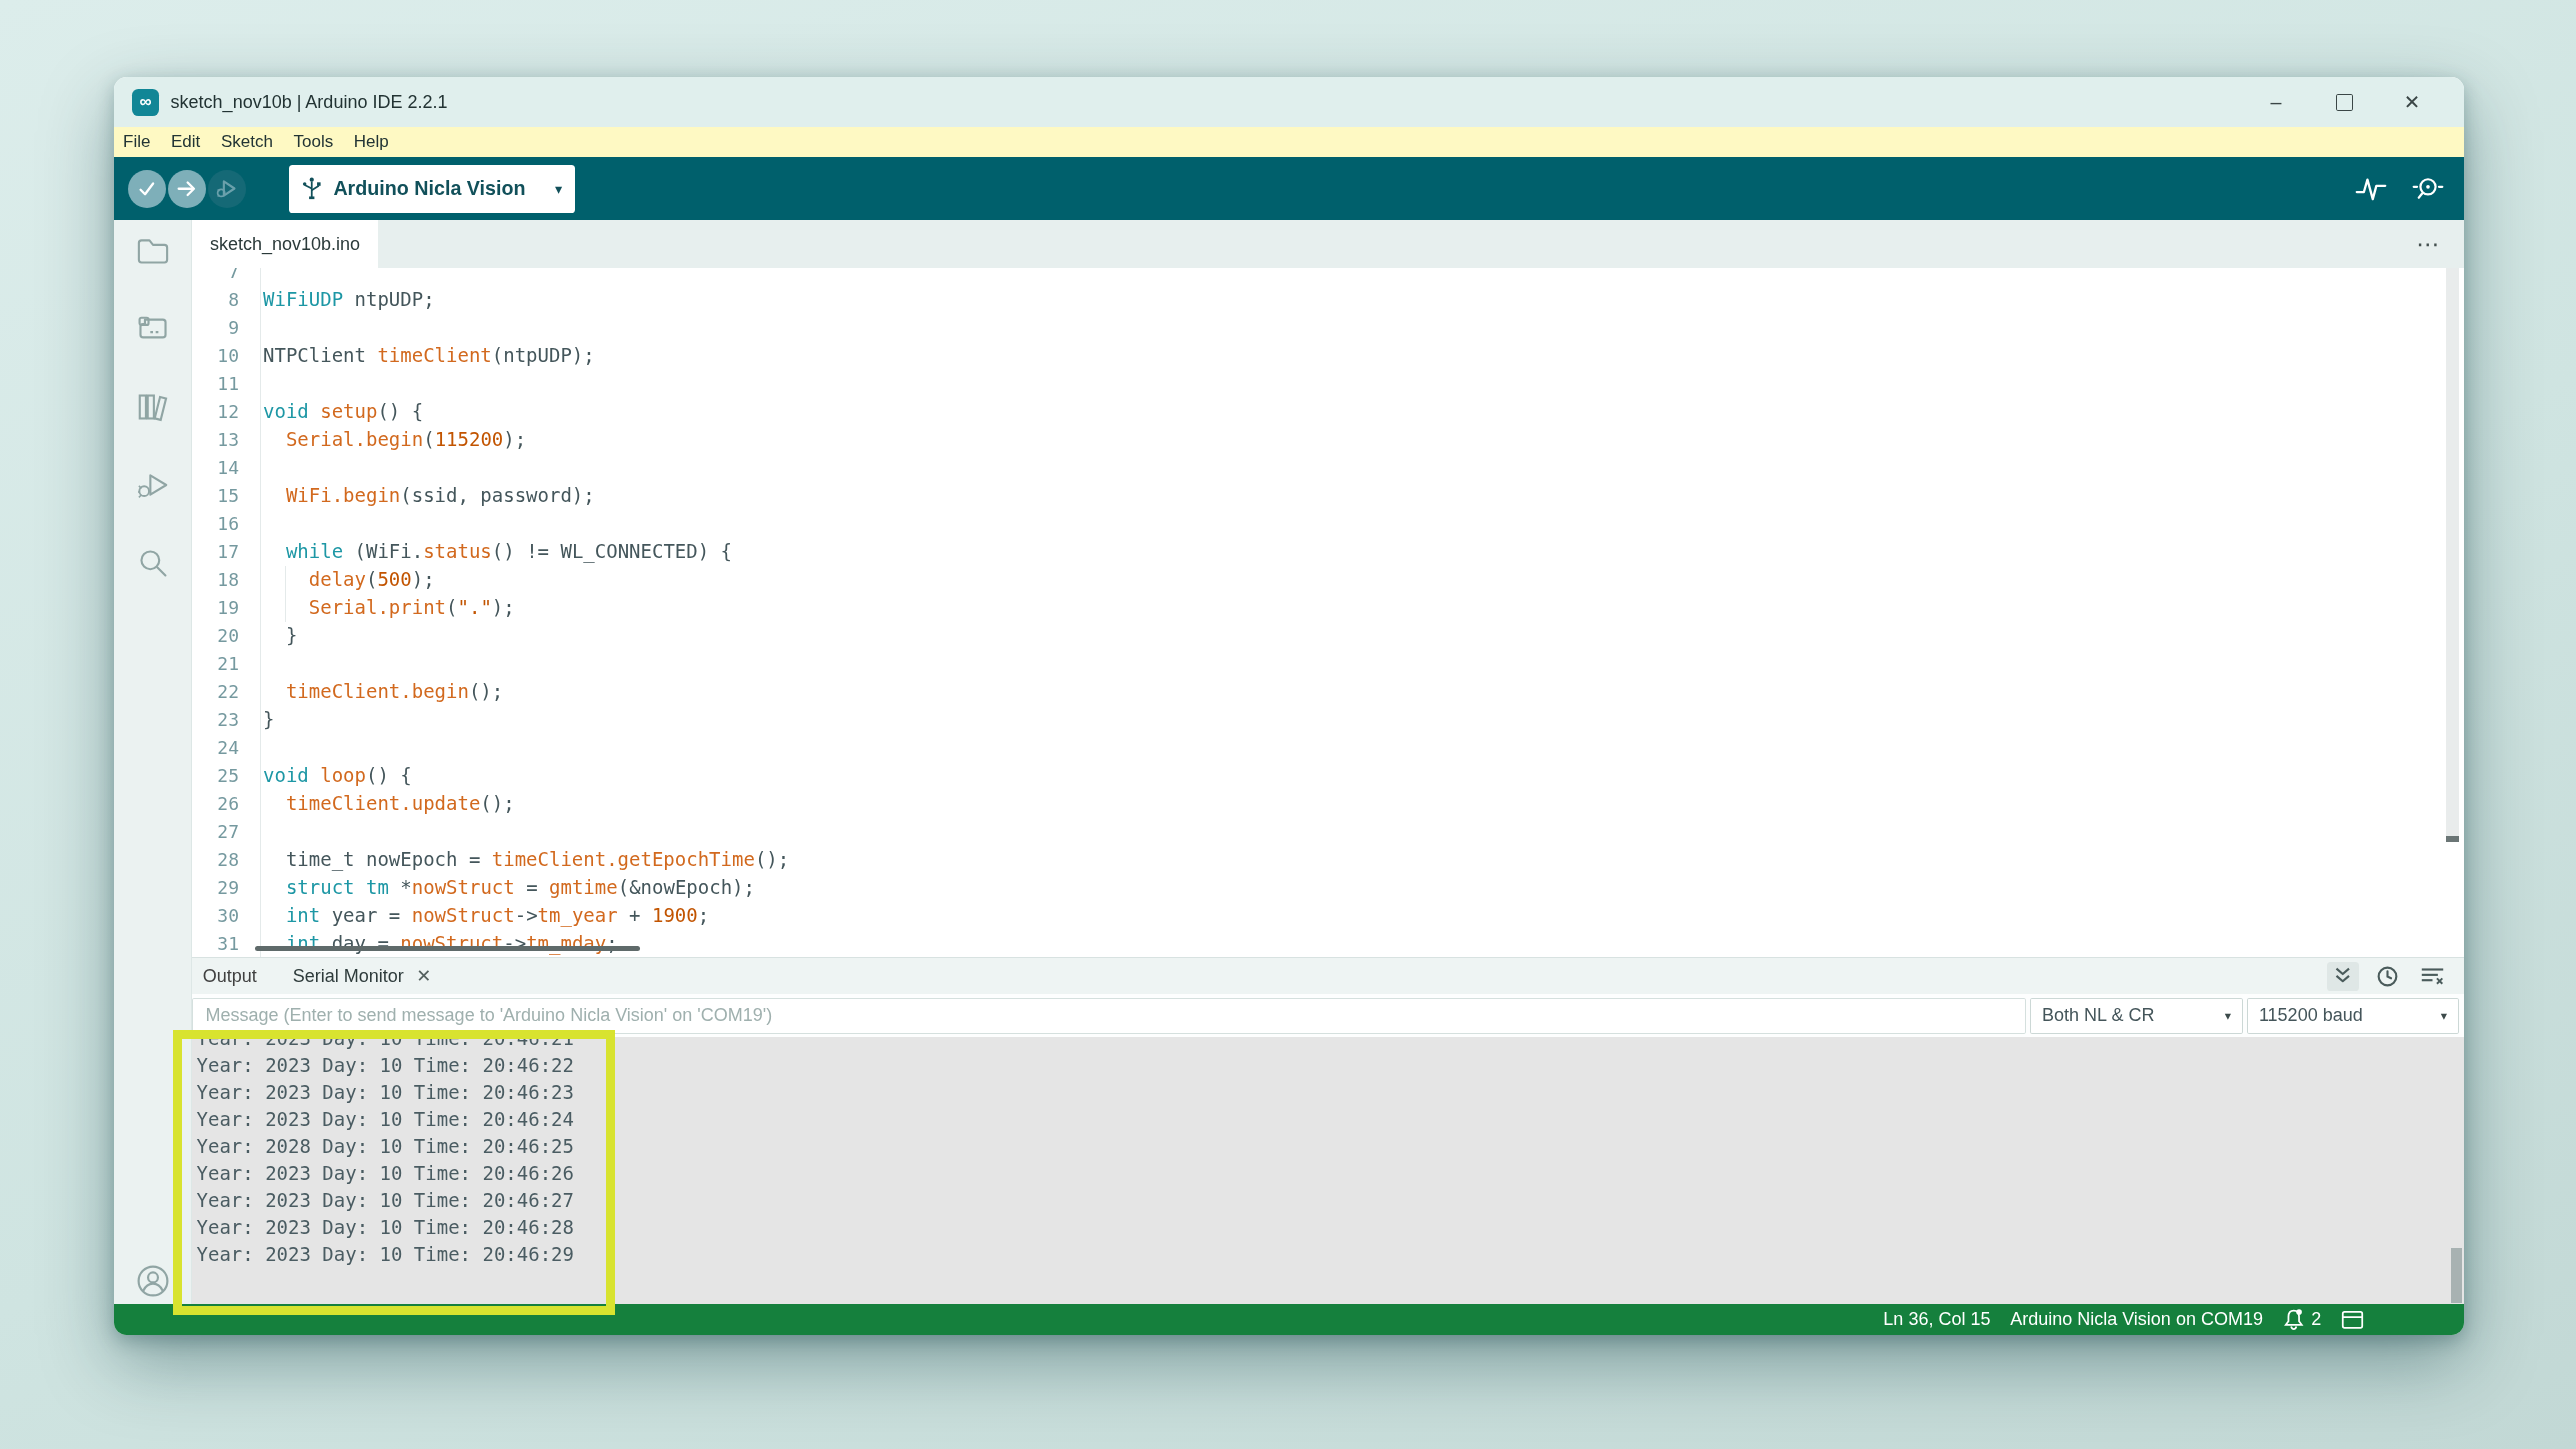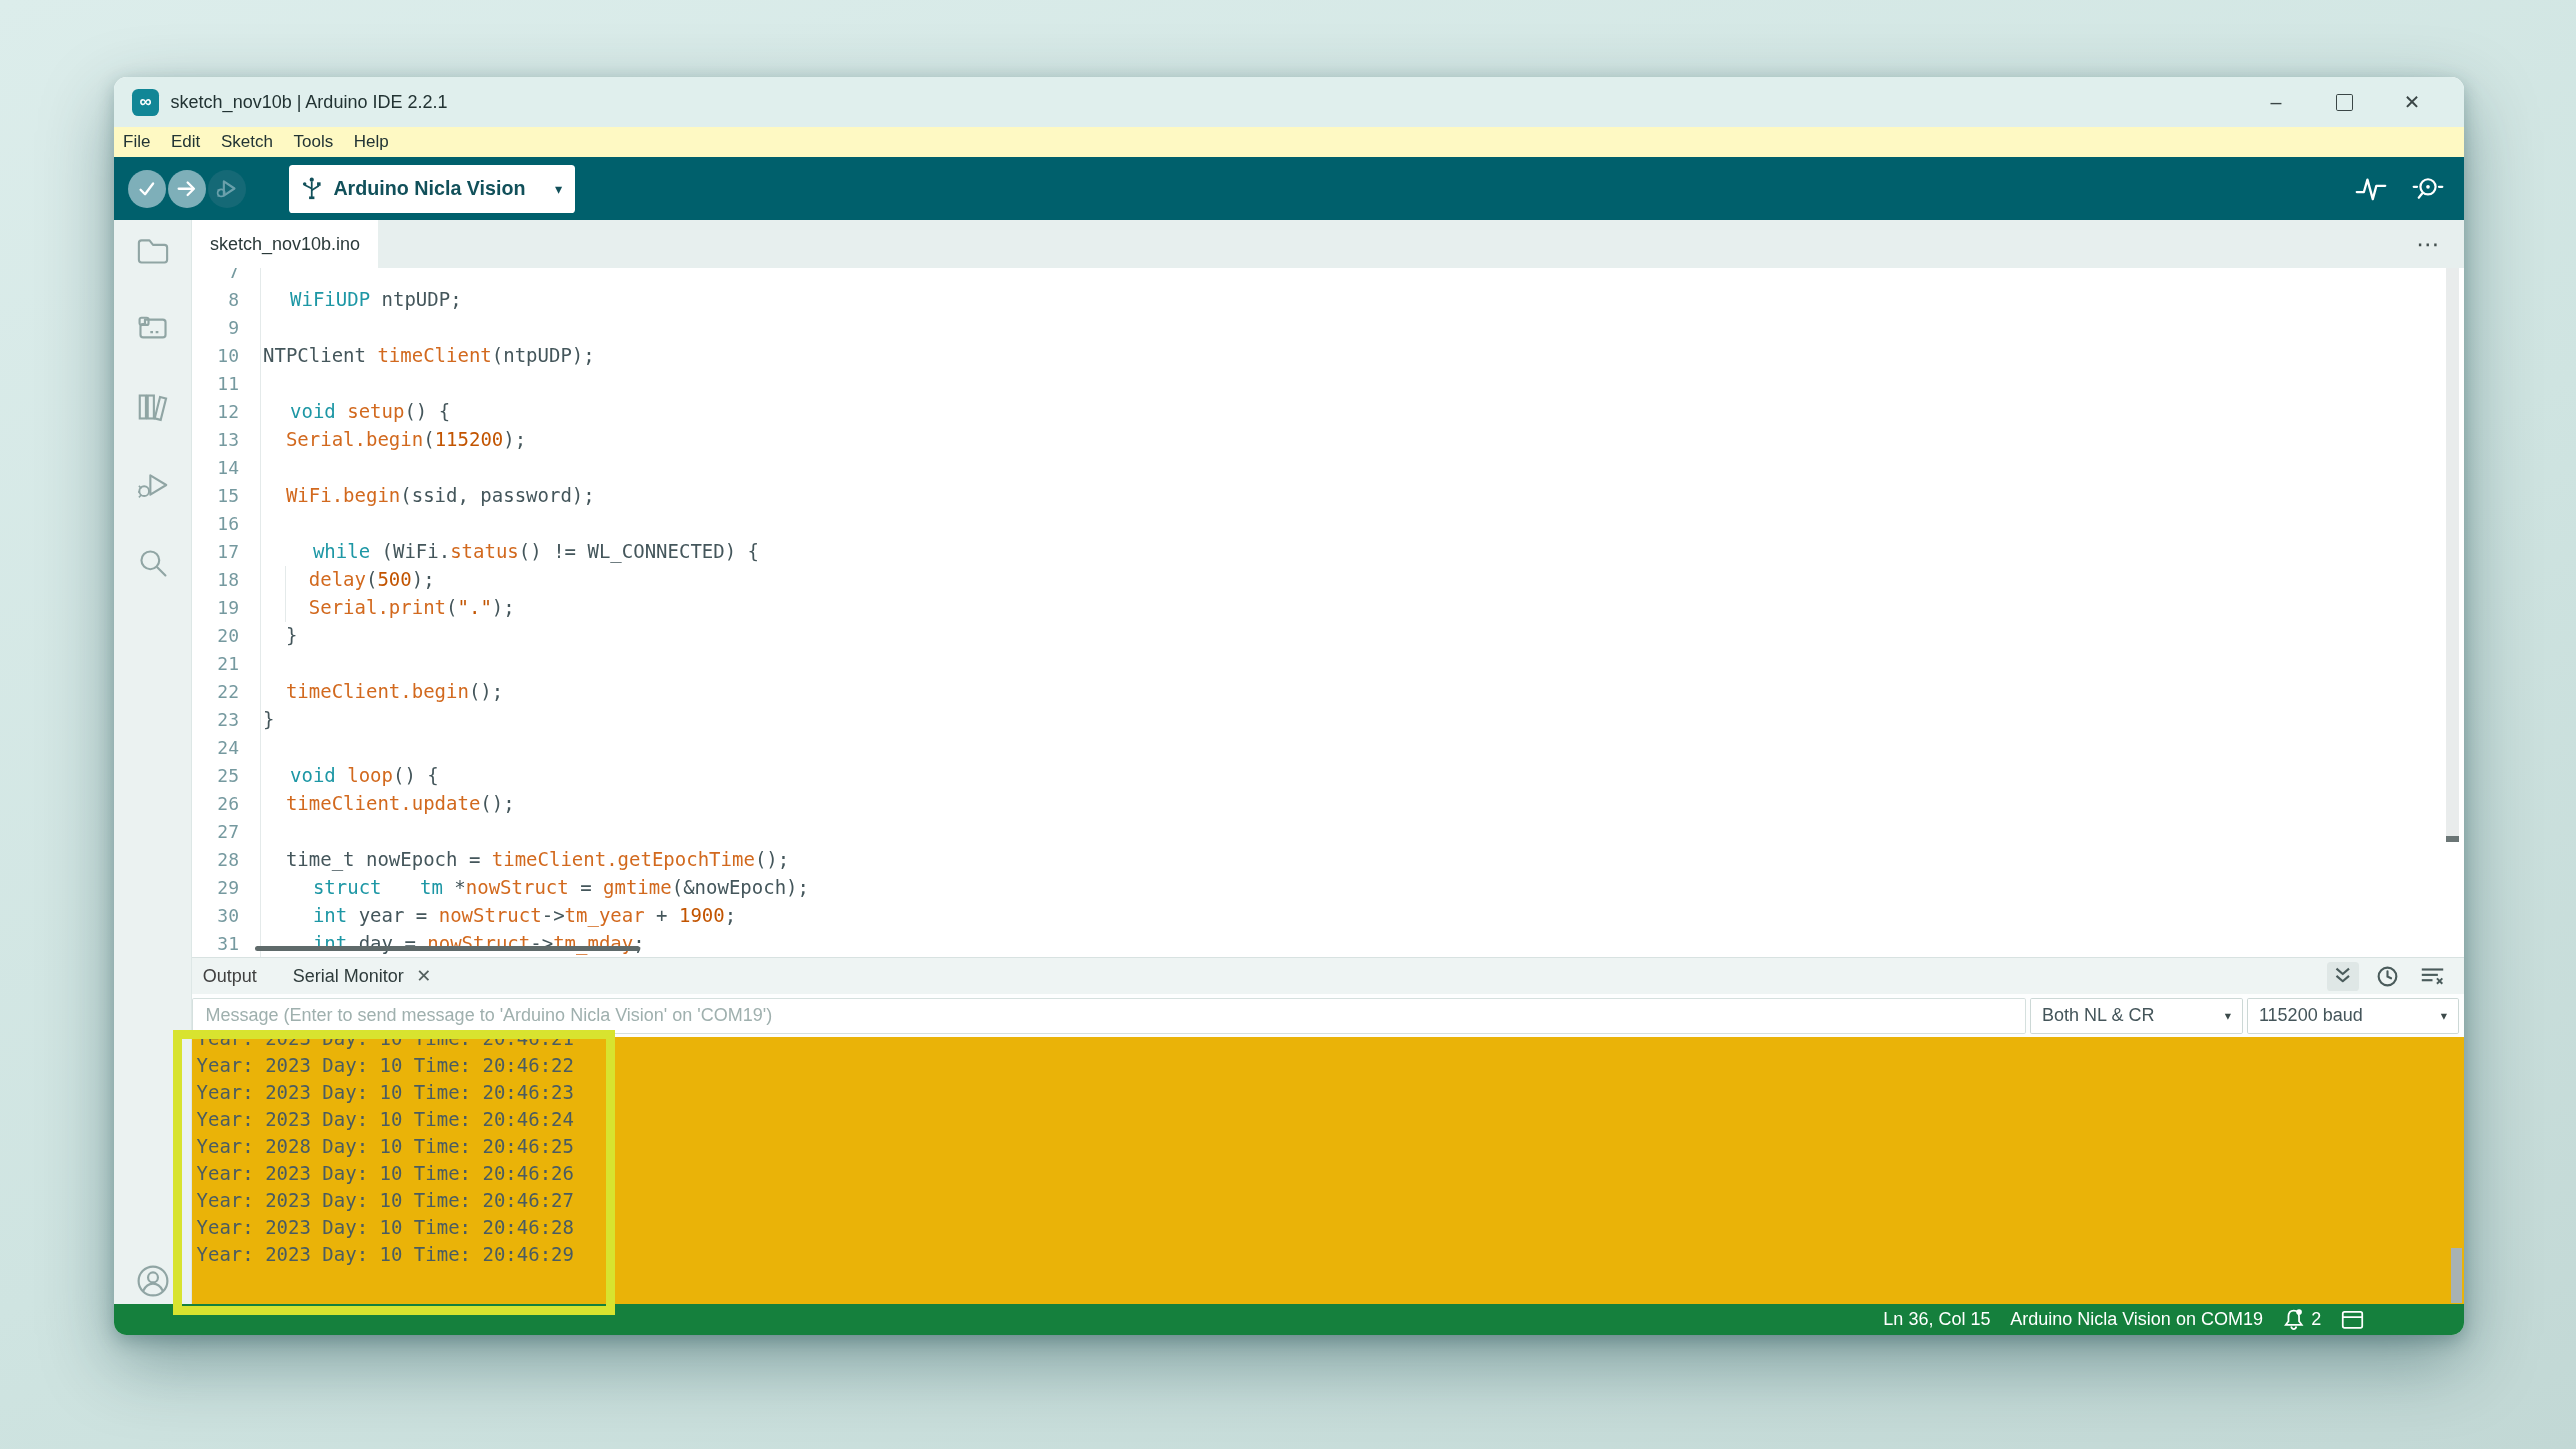--- a/index.html
+++ b/index.html
@@ -49,21 +49,21 @@
   .tabbar{height:48px;background:#e7efee;display:flex;align-items:stretch;flex:0 0 auto;}
   .tab{background:#fff;padding:0 18px;display:flex;align-items:center;font-size:18px;color:#2b3a3a;}
   .tab-more{margin-left:auto;align-self:center;margin-right:23px;color:#44504f;font-size:23px;letter-spacing:1.8px;}
   
   .codearea{flex:1 1 auto;background:#fff;position:relative;overflow:hidden;}
   .code-lines{margin-top:-10.7px;}
   .code-row{height:28px;display:flex;align-items:center;}
   .ln{width:47px;text-align:right;flex:0 0 auto;font-family:"DejaVu Sans Mono",monospace;
     font-size:18px;color:#75999f;}
   .code{margin-left:24px;white-space:pre;font-family:"DejaVu Sans Mono",monospace;font-size:19px;}
-  .tk-kw{color:#1d97a5;margin-left:27px;} .tk-fn{color:#d2691e;} .tk-num{color:#c25400;}
+  .tk-kw{color:#1d97a5;} .tk-fn{color:#d2691e;} .tk-num{color:#c25400;}
   .tk-str{color:#c25400;} .tk-pl{color:#44565b;}
   .margin-line{position:absolute;left:68px;top:0;bottom:0;width:0.9px;background:#e4eaea;}
   .indent-guide{position:absolute;left:93px;top:298px;height:56px;width:0.9px;background:#e4eaea;}
   .hscroll-thumb{position:absolute;left:63px;top:678px;width:385px;height:5.4px;background:#5f6a6a;border-radius:2.7px;}
   .vscroll-thumb{position:absolute;right:5.4px;top:0;width:12.5px;height:572px;background:rgba(110,125,125,.15);}
   .vscroll-marker{position:absolute;right:5.4px;top:568px;width:12.5px;height:6.3px;background:#6b7676;}
   
   .panelheader{height:36px;background:#eef4f3;border-top:0.9px solid #d8e2e1;display:flex;align-items:center;
     padding-left:10.7px;flex:0 0 auto;}
   .ptab{font-size:18px;}
@@ -74,21 +74,21 @@
   .ph-icon{width:32px;height:29px;display:flex;align-items:center;justify-content:center;}
   .ph-chev-bg{background:#dfe7e6;border-radius:3.6px;}
   .inputrow{height:43px;background:#fdfefe;display:flex;align-items:center;padding:0 5.4px 0 0;gap:4.5px;flex:0 0 auto;}
   .msg-input{flex:1 1 auto;height:34px;border:0.9px solid #d5e0de;border-radius:1.8px;background:#fff;
     font-size:18px;color:#44555a;padding:0 12.5px;outline:none;font-family:"Liberation Sans",sans-serif;}
   .msg-input::placeholder{color:#9fb0ae;}
   .dropdown{height:34px;background:#fff;border:0.9px solid #ccd8d6;border-radius:1.8px;display:flex;
     align-items:center;padding:0 10.7px;font-size:18px;color:#44555a;flex:0 0 auto;}
   .dd-le{width:189px;} .dd-baud{width:188px;}
   .dd-caret{margin-left:auto;font-size:12.5px;color:#3c4a4a;}
-  .serialarea{height:267px;background:#eab308;position:relative;overflow:hidden;flex:0 0 auto;}
+  .serialarea{height:267px;background:#e5e5e5;position:relative;overflow:hidden;flex:0 0 auto;}
   .serial-lines{margin-top:-12.5px;padding-left:4.5px;}
   .serial-line{height:27px;display:flex;align-items:center;font-family:"DejaVu Sans Mono",monospace;
     font-size:19px;color:#4a5c62;white-space:pre;}
   .serial-scroll-thumb{position:absolute;right:1.8px;top:211px;width:11.6px;height:55px;background:#a8b2b2;}
   
   .statusbar{height:31px;background:#15803d;display:flex;align-items:center;justify-content:flex-end;
     padding-right:100px;gap:19.7px;color:#fff;font-size:18px;flex:0 0 auto;}
   .sb-group{display:flex;align-items:center;gap:7.2px;}
   
   .annotation{position:absolute;left:173px;top:1030px;width:424px;height:267px;

